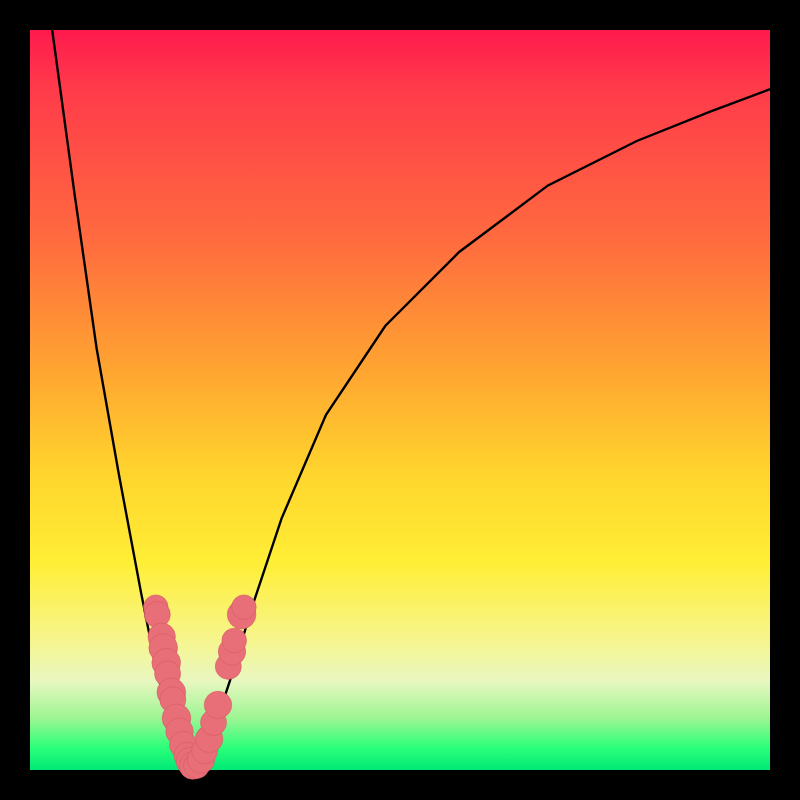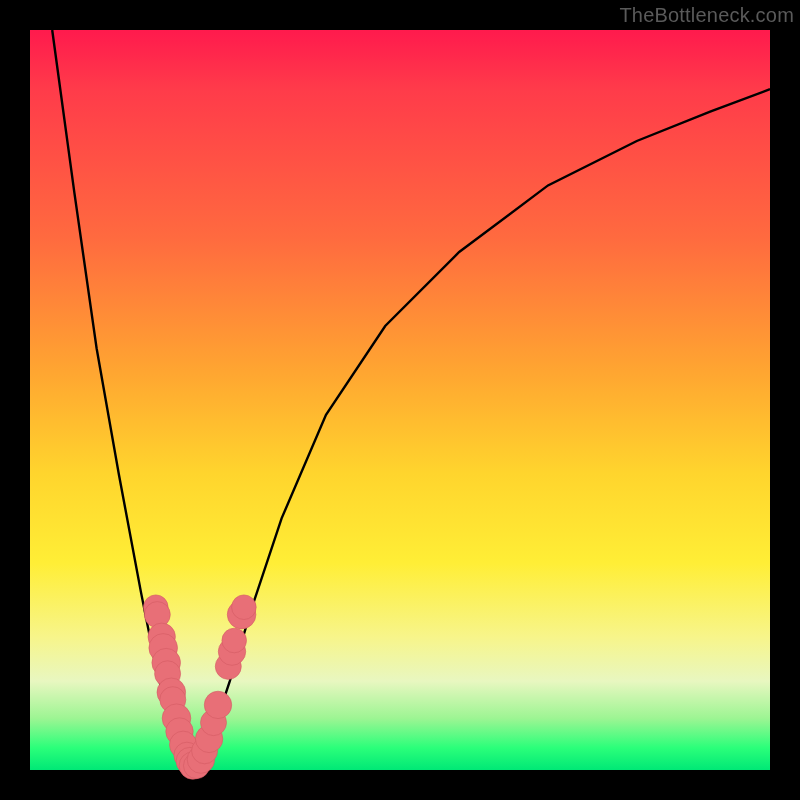--- a/index.html
+++ b/index.html
@@ -67,21 +67,20 @@
   .dot {
     fill: #e86f77;
     stroke: #d45a63;
     stroke-width: 0.6;
   }
 </style>
 </head>
 <body>
 
 <div class="frame">
-  <div class="watermark">TheBottleneck.com</div>
   <div class="plot">
     <svg class="curve" viewBox="0 0 740 740" preserveAspectRatio="none">
       <path id="curve-path" d="M22.2 0.0 L44.4 162.8 L66.6 318.2 L88.8 444.0 L111.0 562.4 L125.8 636.4 L140.6 695.6 L148.0 717.8 L155.4 732.6 L162.8 740.0 L170.2 732.6 L177.6 717.8 L185.0 695.6 L199.8 651.2 L222.0 577.2 L251.6 488.4 L296.0 384.8 L355.2 296.0 L429.2 222.0 L518.0 155.4 L606.8 111.0 L680.8 81.4 L740.0 59.2"></path>
       <g id="dots">
           <circle cx="125.8" cy="577.2" r="12.3" class="dot"></circle>
           <circle cx="127.3" cy="584.6" r="13.0" class="dot"></circle>
           <circle cx="131.7" cy="606.8" r="13.7" class="dot"></circle>
           <circle cx="133.2" cy="617.9" r="14.3" class="dot"></circle>
           <circle cx="136.2" cy="632.7" r="14.3" class="dot"></circle>
           <circle cx="137.6" cy="643.8" r="13.0" class="dot"></circle>

